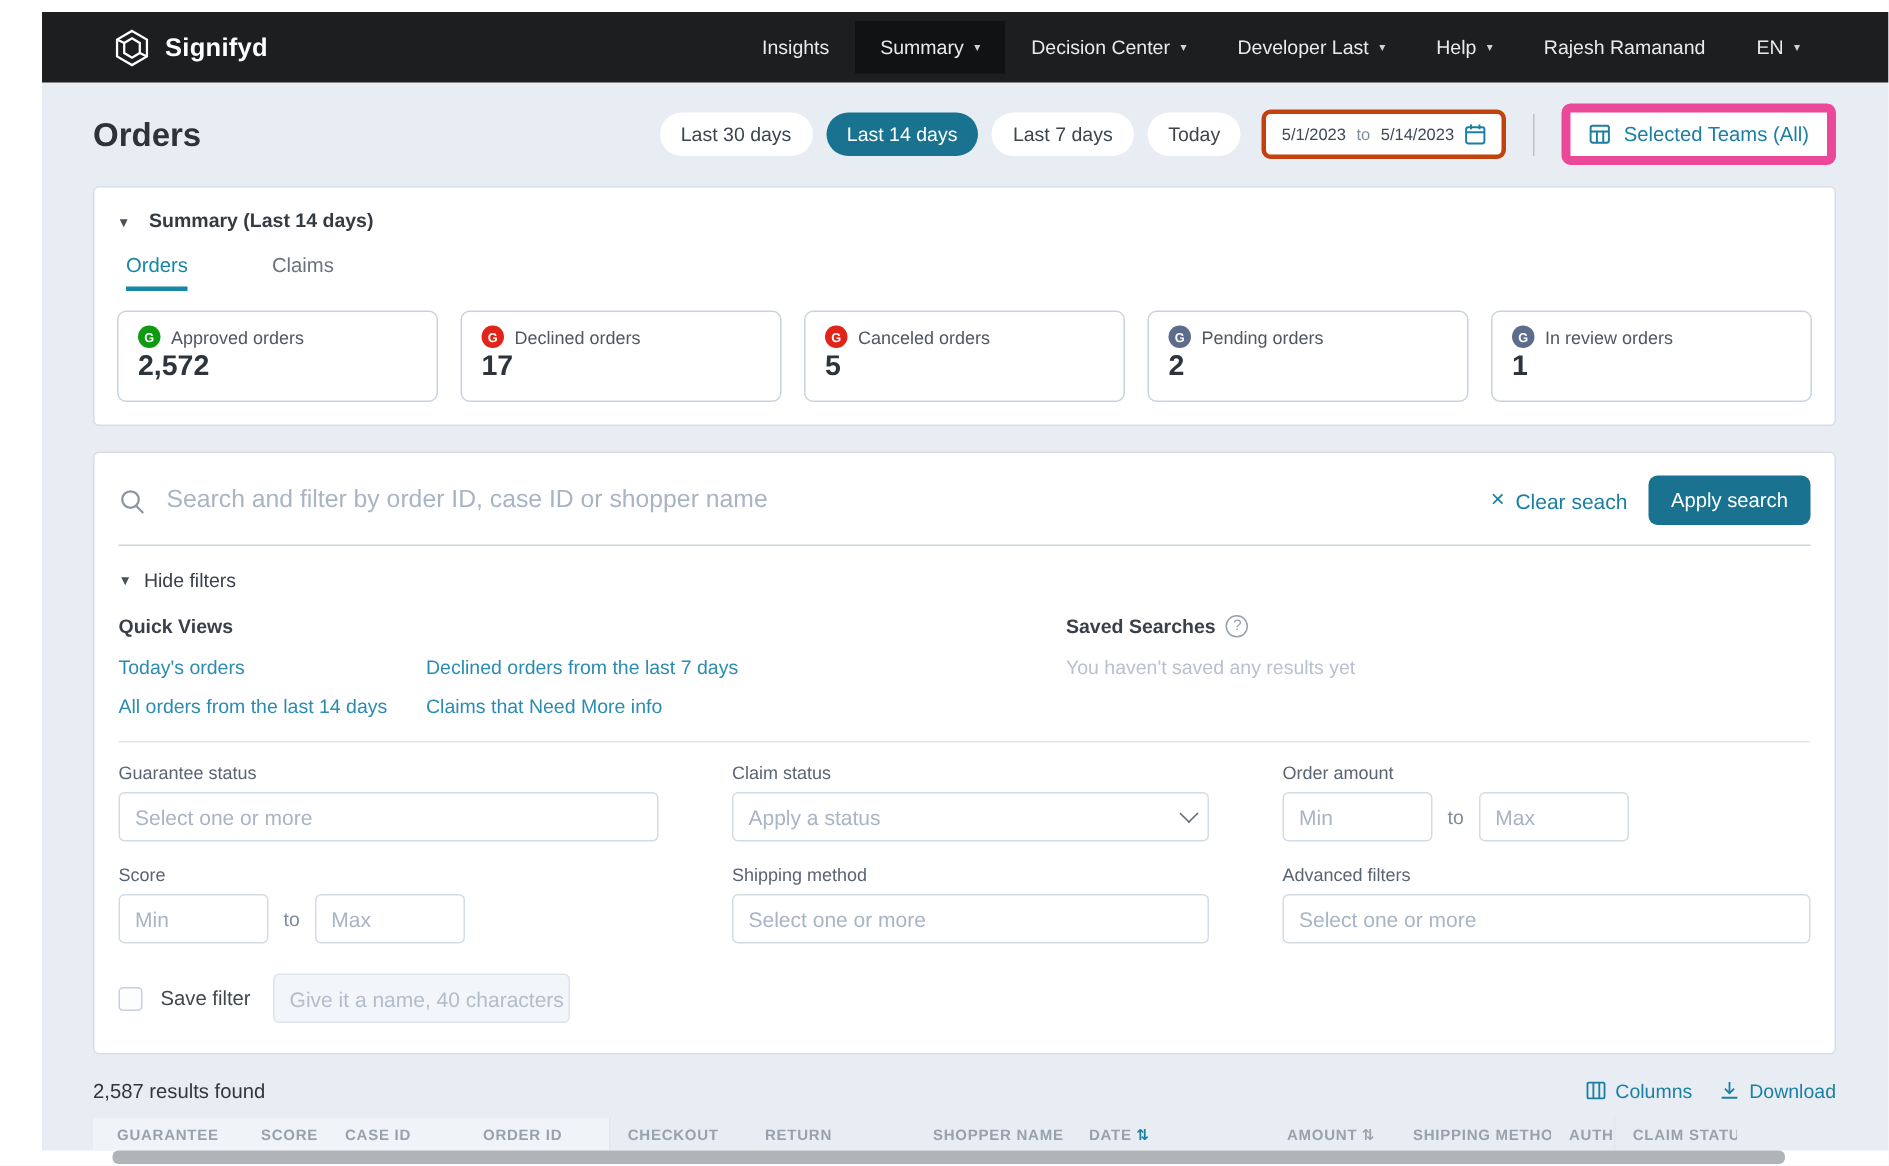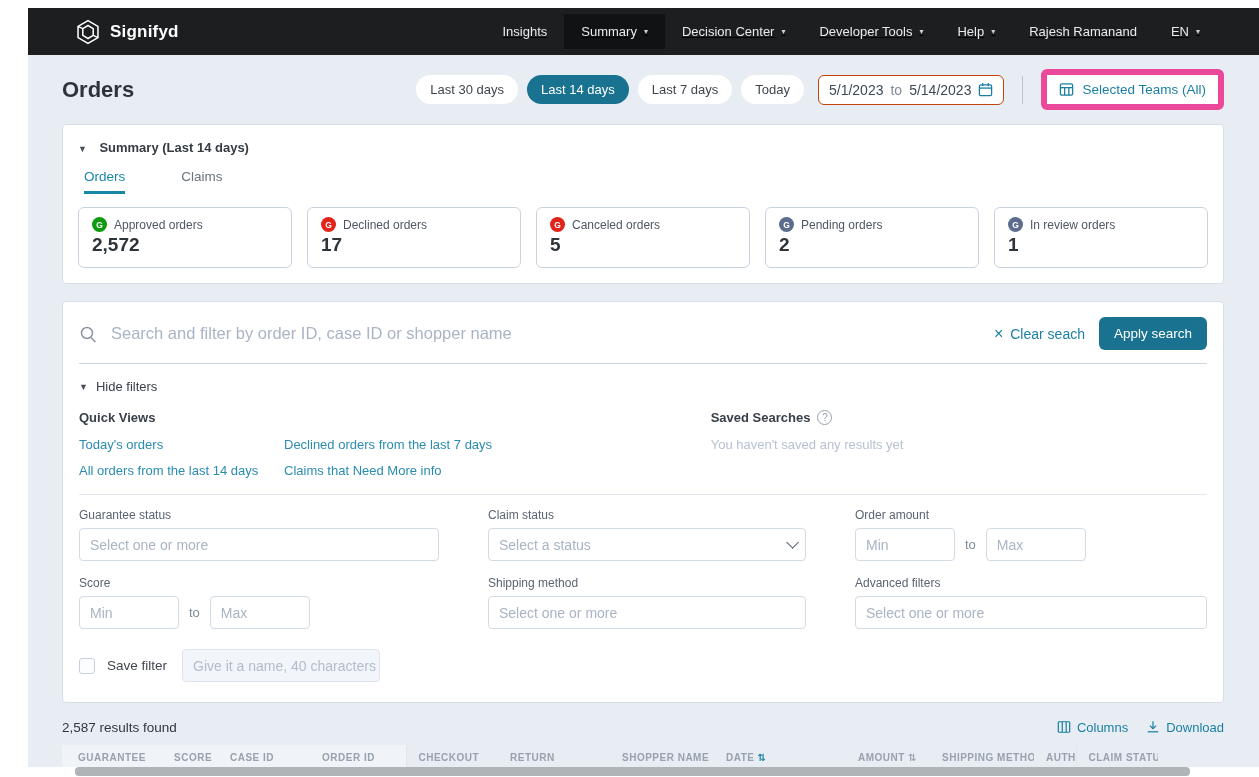--- a/index.html
+++ b/index.html
@@ -6,37 +6,37 @@
   html,body { width:1259px; height:777px; overflow:hidden; background:#ffffff;
               font-family:"Liberation Sans","DejaVu Sans",sans-serif; }
   .app { position:absolute; left:28px; top:8px; width:1231px; height:759px;
          background:#e8edf4; overflow:hidden; }
 
   
   .nav { height:47px; background:#1d1e20; display:flex; align-items:center;
          justify-content:space-between; padding:0 42px 0 47px; }
   .brand { display:flex; align-items:center; gap:9px; color:#fff; }
   .brand-name { font-size:17px; font-weight:bold; letter-spacing:.2px; }
-  .nav-items { display:flex; align-items:stretch; height:35px;text-decoration:underline; }
+  .nav-items { display:flex; align-items:stretch; height:35px; }
   .nav-item { display:flex; align-items:center; gap:7px; color:#e9eaeb; font-size:13px;
               padding:0 17px; cursor:pointer; white-space:nowrap; }
   .nav-item.active { background:#111214; }
   .caret { font-size:8px; color:#cfd2d6; }
 
   
   .content { padding:14px 35px 0 34px; }
   .page-header { display:flex; align-items:center; justify-content:space-between; margin-bottom:14px; }
   .page-title { font-size:22px; font-weight:bold; color:#2d3339; }
   .header-right { display:flex; align-items:center; gap:9px; }
   .range-pill { background:#fff; color:#3e454d; font-size:13px; padding:7px 14px;
                 border-radius:17px; cursor:pointer; white-space:nowrap; }
   .range-pill.active { background:#187290; color:#fff; }
   .date-range { display:flex; align-items:center; gap:7px; background:#fff;
-                border:1px solid #c2410c; border-radius:6px; padding:6px 10px;
-                font-size:14px; color:#3e4a56; margin-left:5px; }
+                border:3px solid #c2410c; border-radius:6px; padding:6px 10px;
+                font-size:11px; color:#3e4a56; margin-left:5px; }
   .date-range .to { color:#7e8b99; }
   .vdiv { width:1px; height:28px; background:#b9c3cf; margin:0 9px; }
   .teams-btn { display:flex; align-items:center; gap:8px; background:#fff;
                border:6px solid #ec4899; color:#1b7fa3; border-radius:6px;
                padding:7px 12px; font-size:13.5px; cursor:pointer;
                font-family:inherit; }
 
   
   .panel { background:#fff; border:1px solid #d7dee8; border-radius:4px; }
   .summary { padding:13px 15px 15px; margin-bottom:17px; }
@@ -151,21 +151,21 @@
       </div>
       <div class="nav-item active">
         <span>Summary</span>
         <span class="caret">▾</span>
       </div>
       <div class="nav-item">
         <span>Decision Center</span>
         <span class="caret">▾</span>
       </div>
       <div class="nav-item">
-        <span>Developer Tools</span>
+        <span>Developer Last</span>
         <span class="caret">▾</span>
       </div>
       <div class="nav-item">
         <span>Help</span>
         <span class="caret">▾</span>
       </div>
       <div class="nav-item">
         <span>Rajesh Ramanand</span>
       </div>
       <div class="nav-item">
@@ -297,21 +297,21 @@
       <hr class="fdivider">
 
       <div class="filter-grid">
         <div>
           <div class="flabel">Guarantee status</div>
           <div class="fbox">Select one or more</div>
         </div>
         <div>
           <div class="flabel">Claim status</div>
           <div class="fbox select">
-            <span>Select a status</span>
+            <span>Apply a status</span>
             <span class="chev"></span>
           </div>
         </div>
         <div>
           <div class="flabel">Order amount</div>
           <div class="range-fields">
             <div class="fbox">Min</div>
             <span class="range-to">to</span>
             <div class="fbox">Max</div>
           </div>

